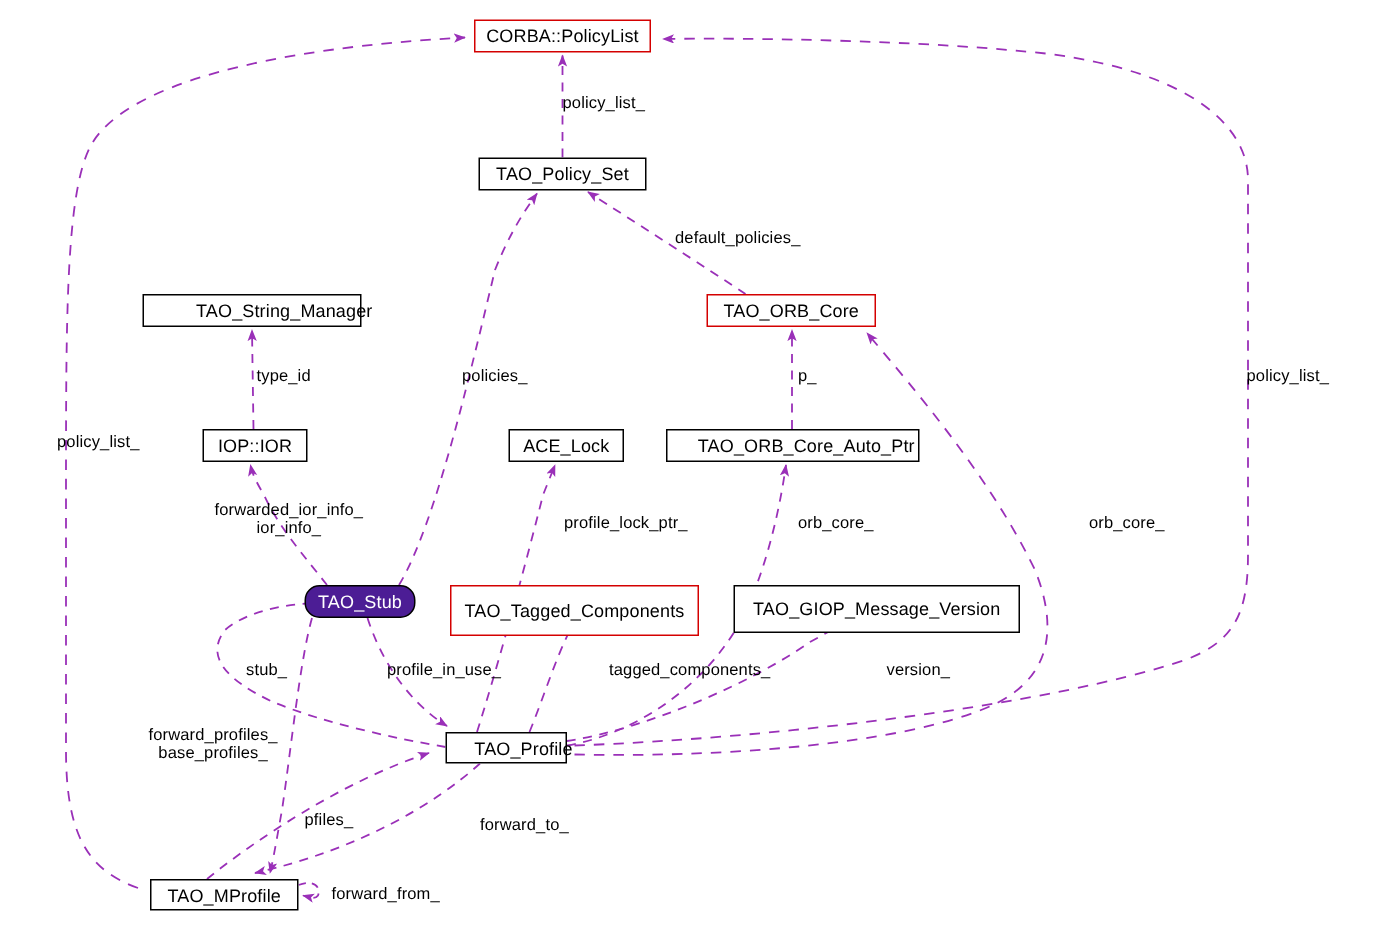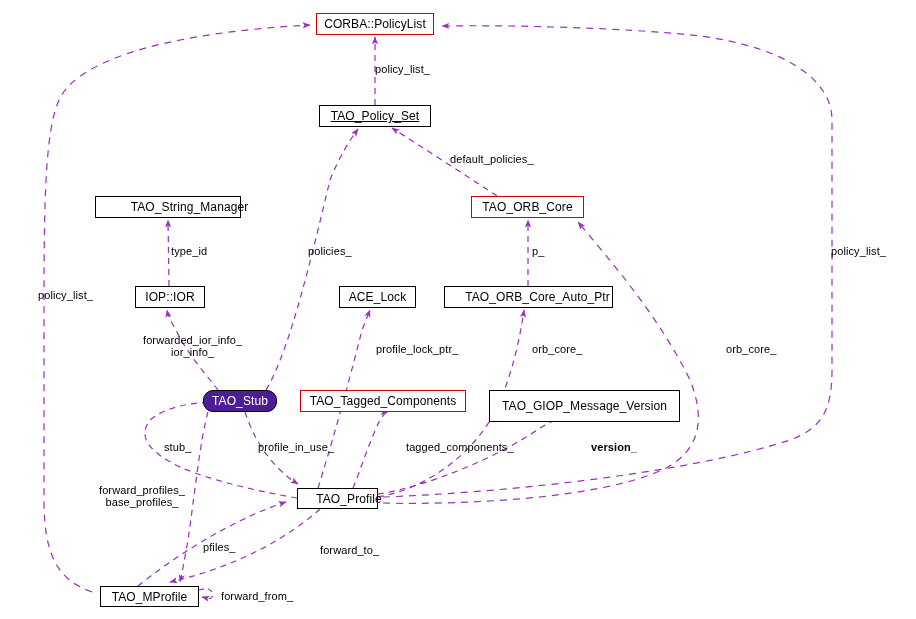--- a/index.html
+++ b/index.html
@@ -114,21 +114,21 @@
 
       <path d="M199,590 C210,586 214,592 212,597 C210,600 206,598 202,597" stroke-dasharray="5,4" marker-end="url(#arrowPurple)"></path>
 
     </g>
   </svg>
 
   <div class="node-box red" style="left:316px; top:13px; width:118px; height:22px;">
     <span>CORBA::PolicyList</span>
   </div>
 
-  <div class="node-box" style="left:319px; top:105px; width:112px; height:22px;text-decoration:underline;">
+  <div class="node-box" style="left:319px; top:105px; width:112px; height:22px;">
     <span>TAO_Policy_Set</span>
   </div>
 
   <div class="node-box" style="left:95px; top:196px; width:146px; height:22px;padding-left:48px;">
     <span>TAO_String_Manager</span>
   </div>
 
   <div class="node-box red" style="left:471px; top:196px; width:113px; height:22px;">
     <span>TAO_ORB_Core</span>
   </div>
@@ -142,21 +142,21 @@
   </div>
 
   <div class="node-box" style="left:444px; top:286px; width:169px; height:22px;padding-left:23px;">
     <span>TAO_ORB_Core_Auto_Ptr</span>
   </div>
 
   <div class="node-box filled" style="left:203px; top:390px; width:74px; height:22px;">
     <span>TAO_Stub</span>
   </div>
 
-  <div class="node-box red" style="left:300px; top:390px; width:166px; height:22px;">
+  <div class="node-box red" style="left:300px; top:390px; width:166px; height:34px;">
     <span>TAO_Tagged_Components</span>
   </div>
 
   <div class="node-box" style="left:489px; top:390px; width:191px; height:32px;">
     <span>TAO_GIOP_Message_Version</span>
   </div>
 
   <div class="node-box" style="left:297px; top:488px; width:81px; height:21px;padding-left:28px;">
     <span>TAO_Profile</span>
   </div>
@@ -187,21 +187,21 @@
   <div class="edge-label" style="left:532px; top:343px;">orb_core_</div>
 
   <div class="edge-label" style="left:726px; top:343px;">orb_core_</div>
 
   <div class="edge-label" style="left:164px; top:441px;">stub_</div>
 
   <div class="edge-label" style="left:258px; top:441px;">profile_in_use_</div>
 
   <div class="edge-label" style="left:406px; top:441px;">tagged_components_</div>
 
-  <div class="edge-label" style="left:591px; top:441px;font-weight:bold;">version_</div>
+  <div class="edge-label" style="left:591px; top:441px;">version_</div>
 
   <div class="edge-label two-line" style="left:99px; top:484px;">forward_profiles_
 base_profiles_</div>
 
   <div class="edge-label" style="left:203px; top:541px;">pfiles_</div>
 
   <div class="edge-label" style="left:320px; top:544px;">forward_to_</div>
 
   <div class="edge-label" style="left:221px; top:590px;">forward_from_</div>
 

